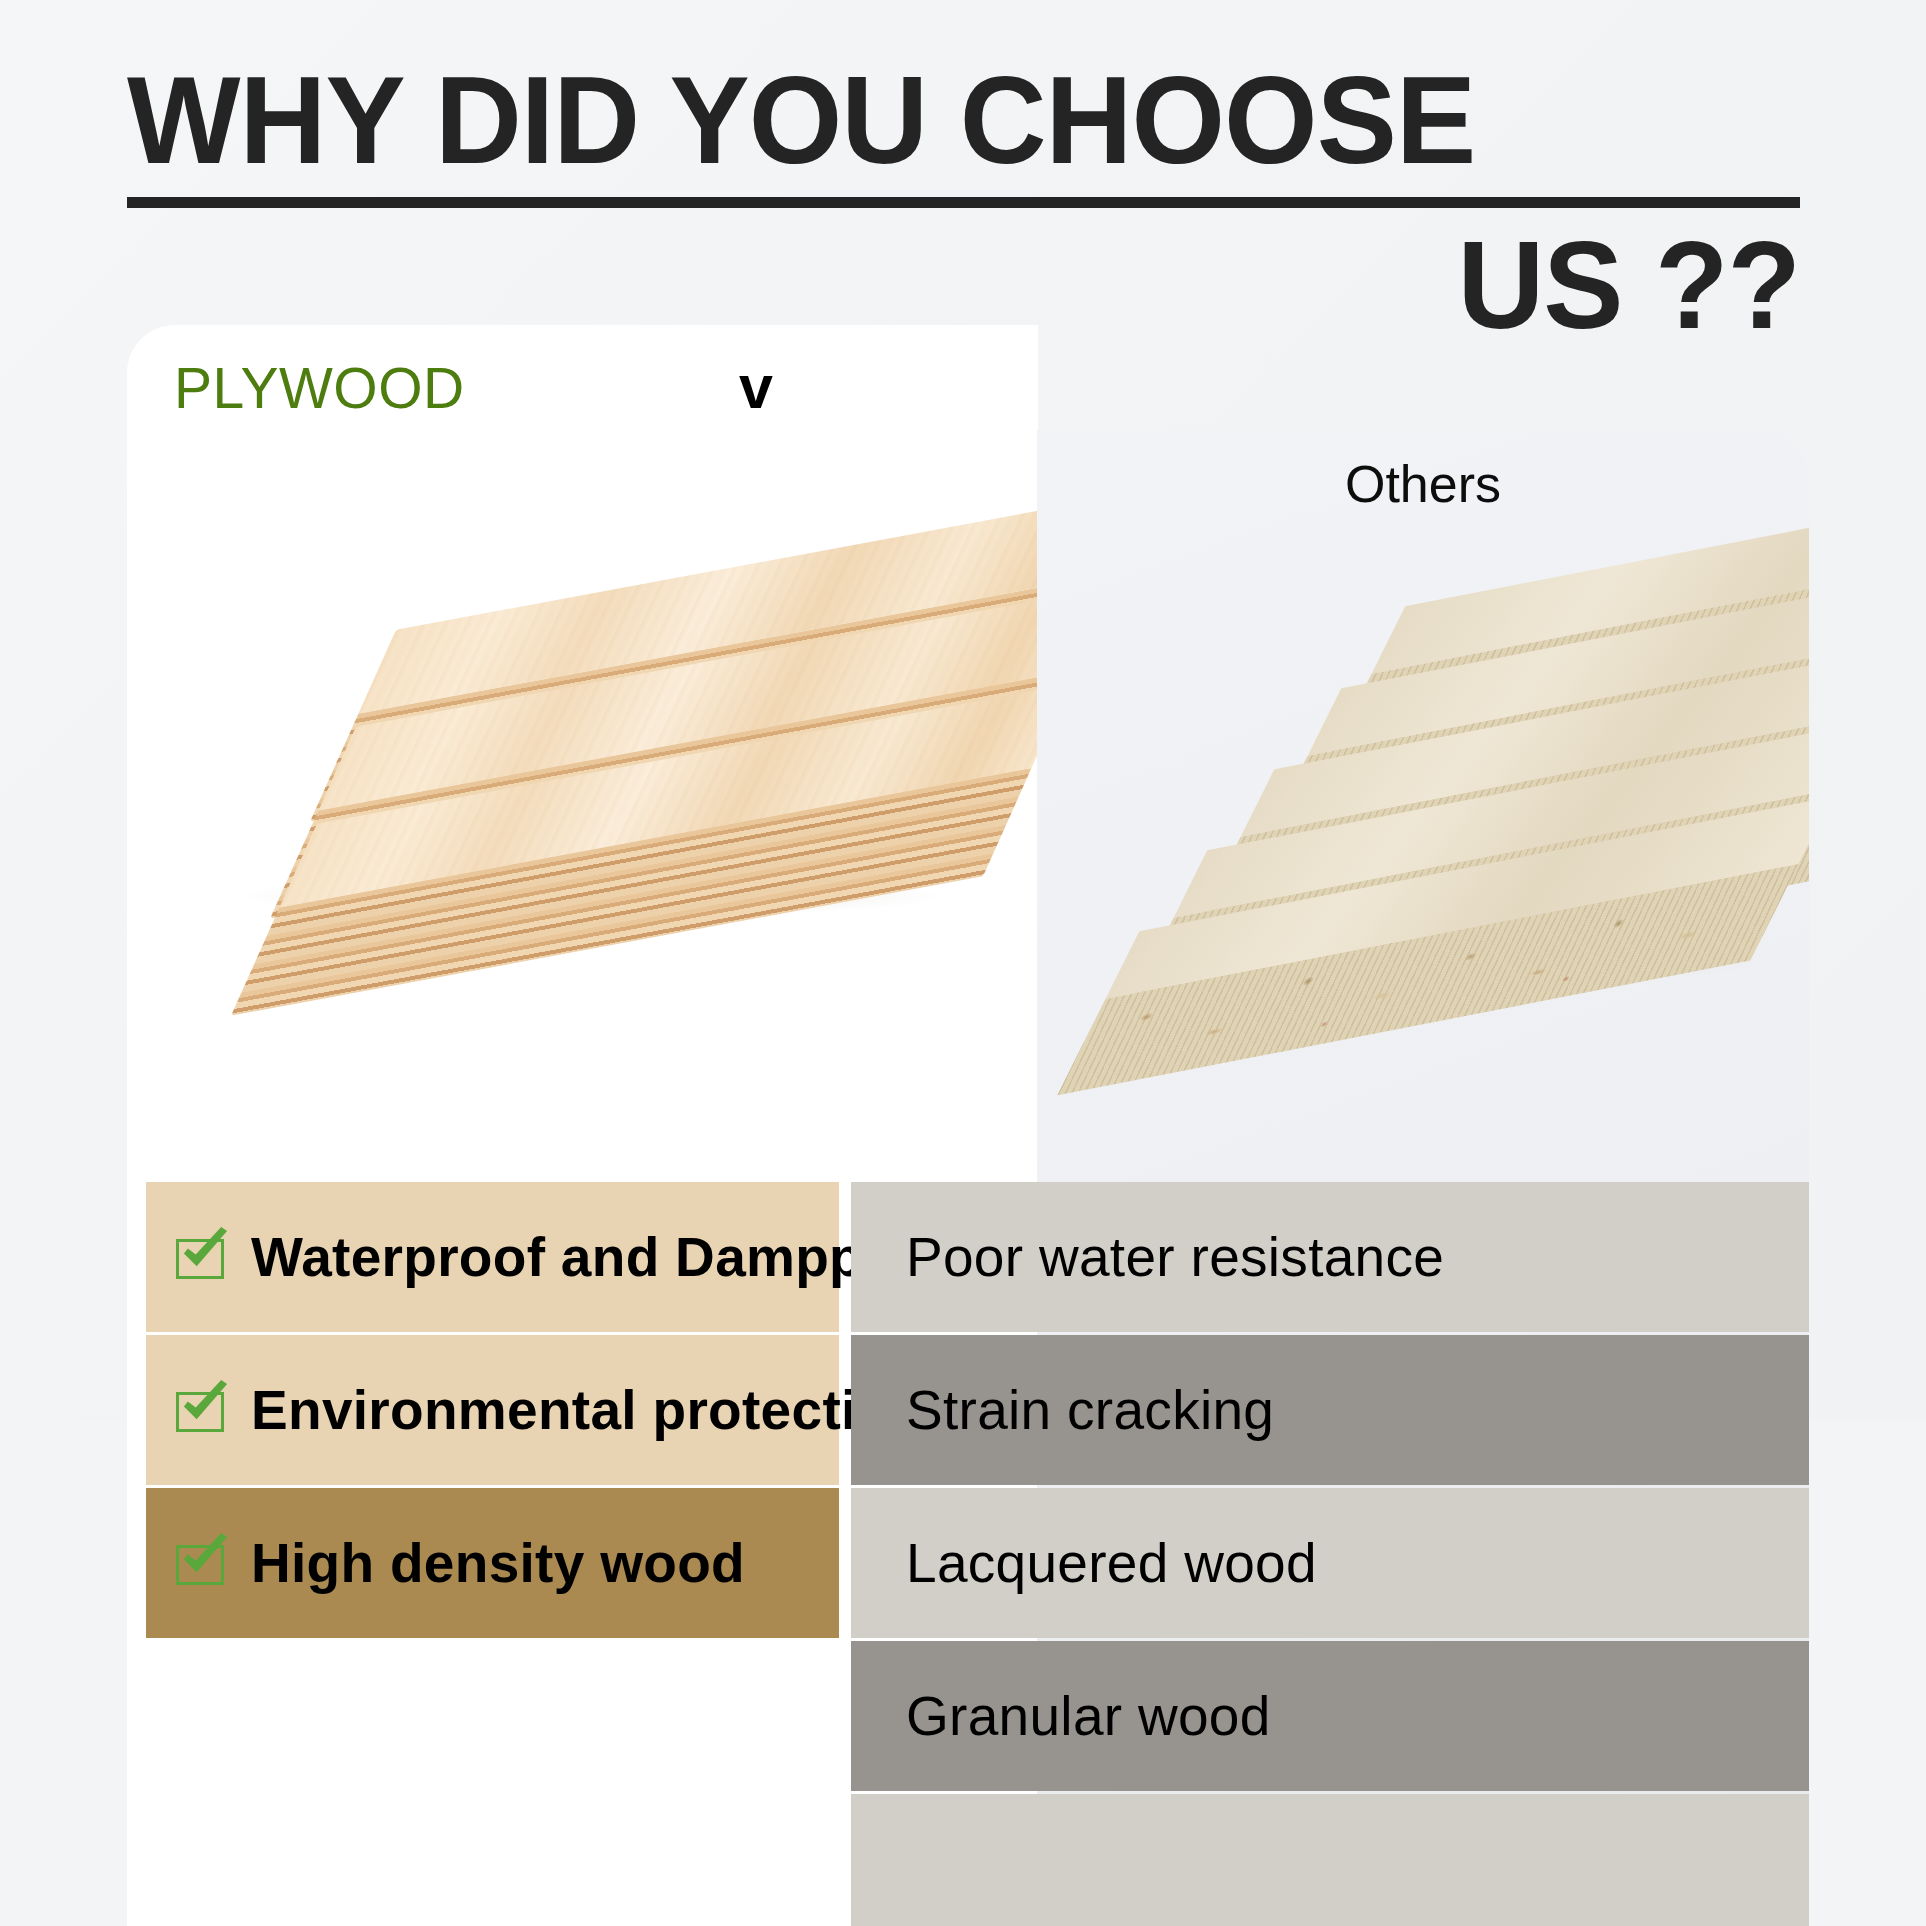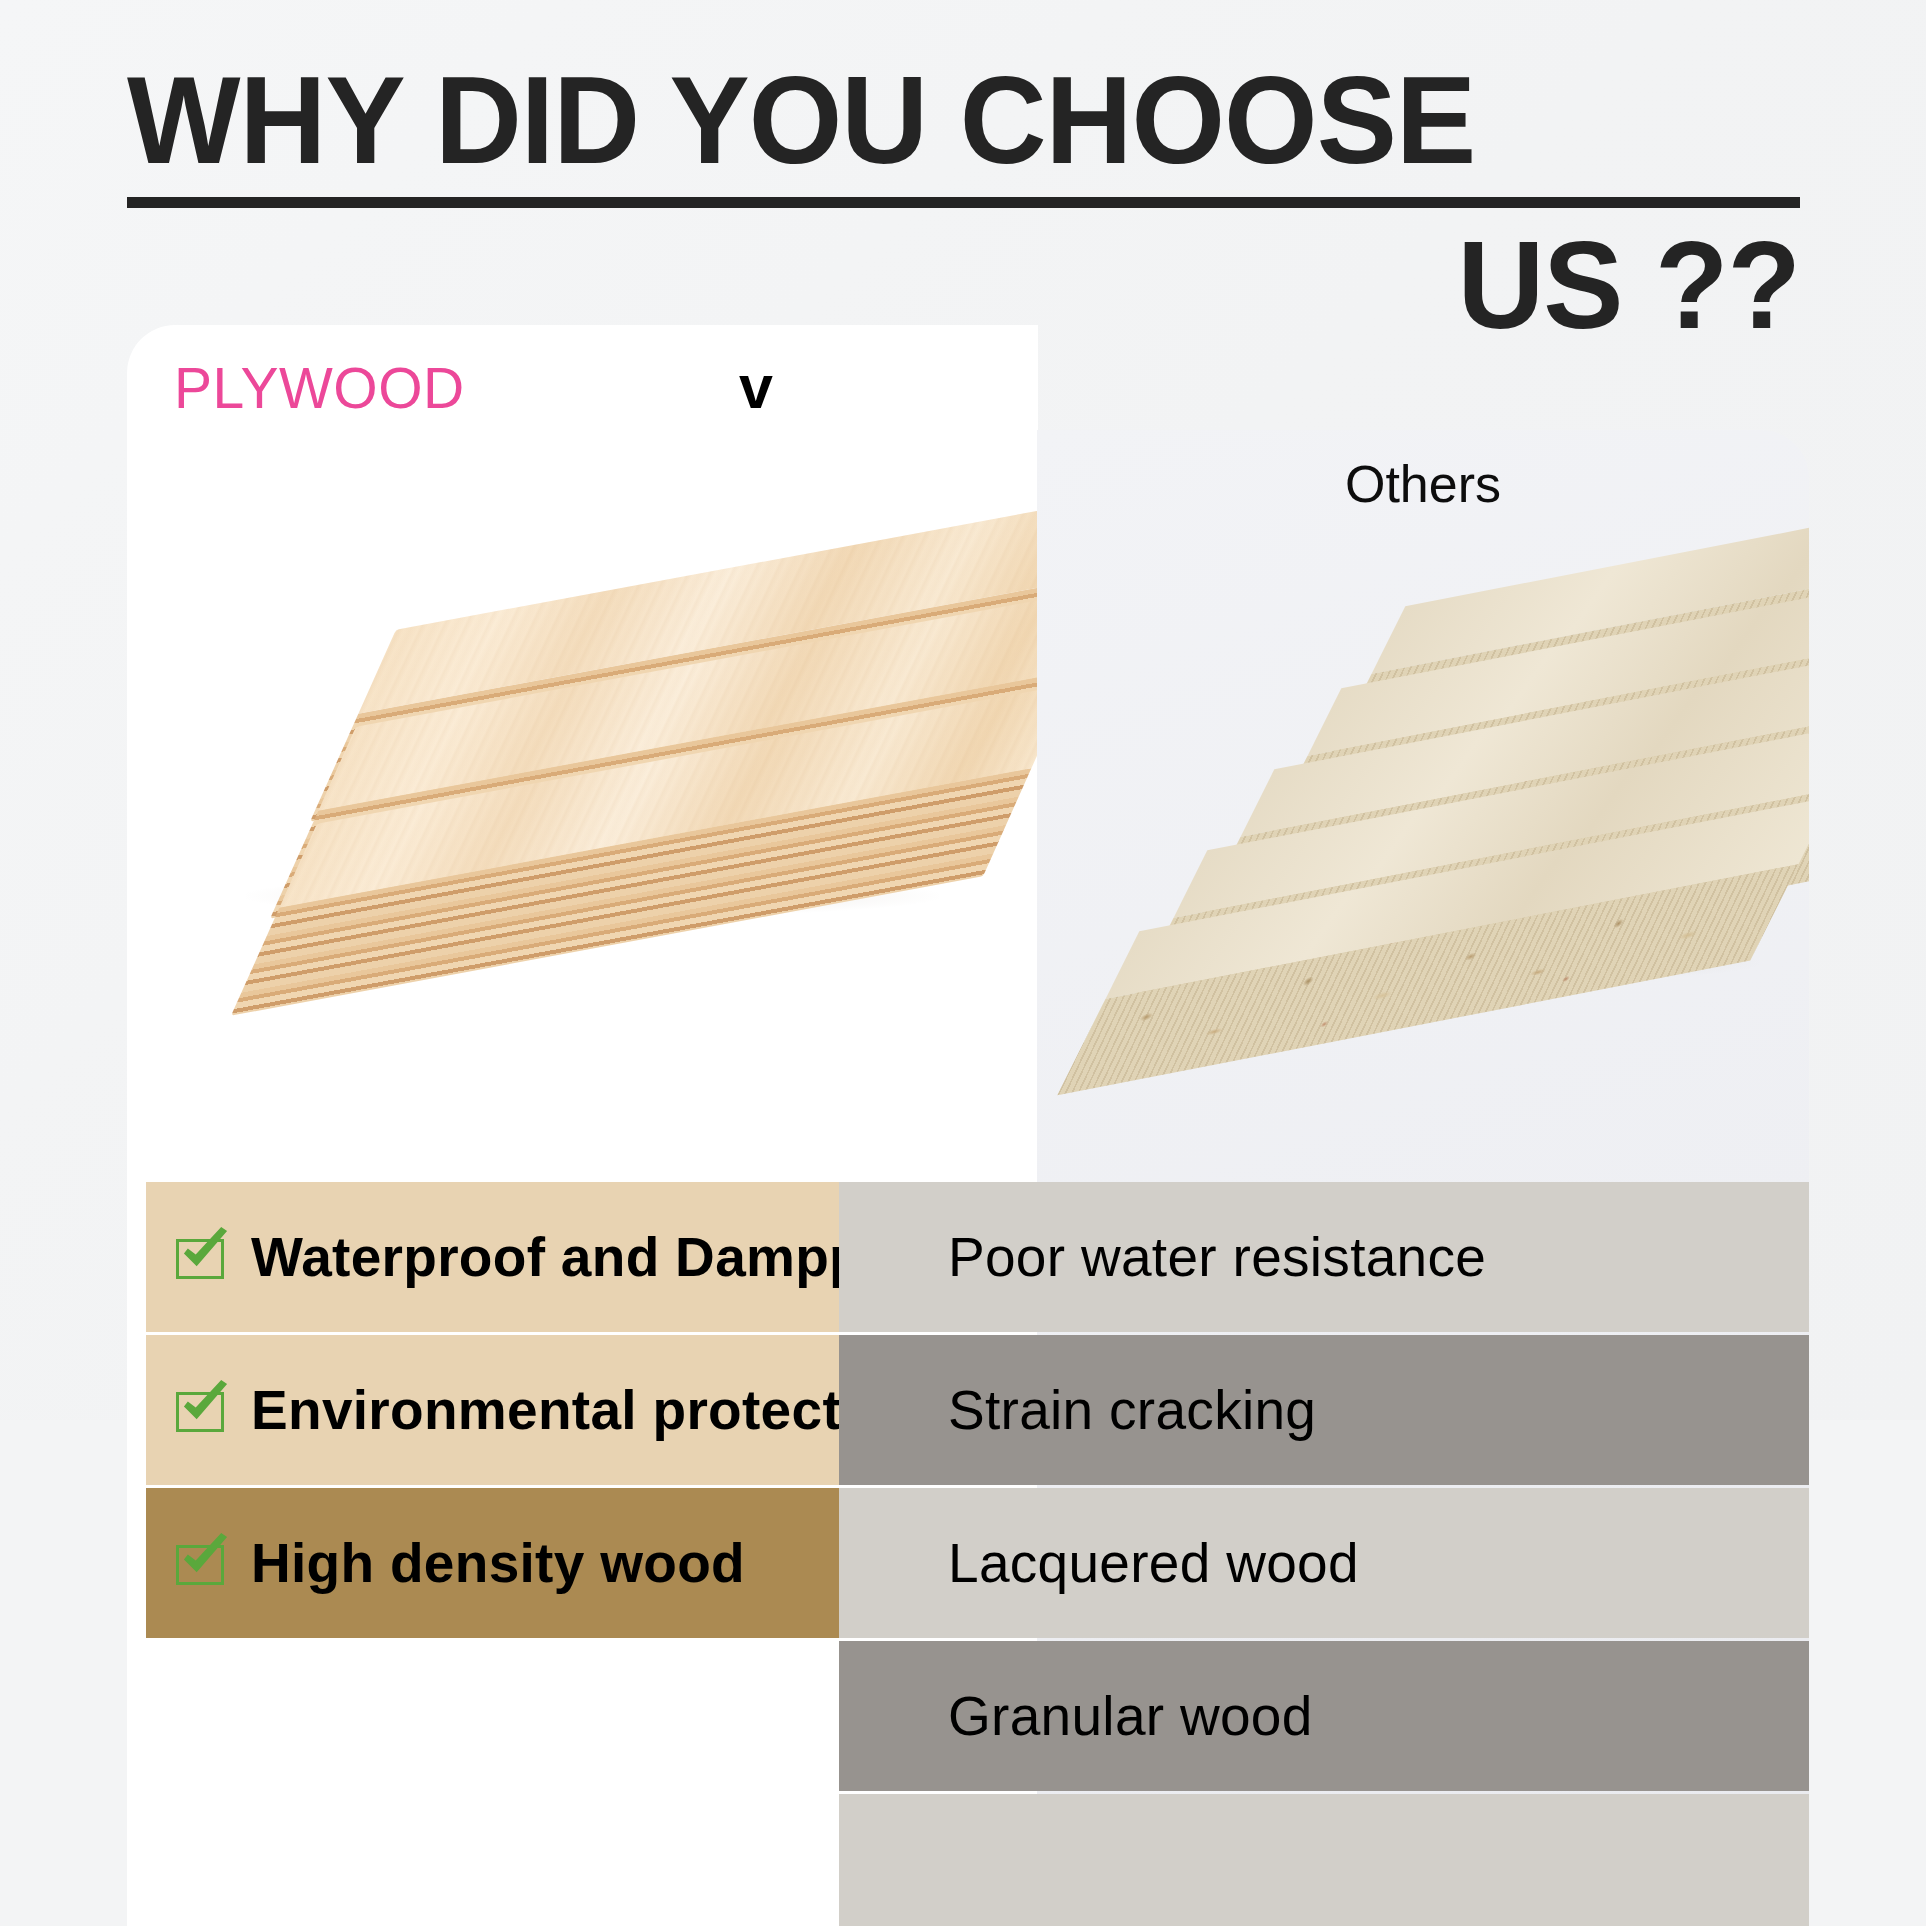--- a/index.html
+++ b/index.html
@@ -64,21 +64,21 @@
     background: linear-gradient(160deg,#f2f3f6 0%,#eeeff3 60%,#e9eaee 100%);
     border-top-right-radius: 48px;
     overflow: hidden;
   }
 
   .panel-title-left {
     position: absolute;
     left: 47px; top: 30px;
     font-size: 57px;
     font-weight: 400;
-    color: #ec4899;
+    color: #4d7c0f;
     letter-spacing: 0.5px;
     z-index: 6;
   }
   .panel-check-v {
     position: absolute;
     left: 612px; top: 32px;
     font-size: 61px;
     font-weight: 700;
     color: #000000;
     z-index: 6;
@@ -194,21 +194,21 @@
   .rows-left  { position: absolute; left: 146px; top: 1182px; width: 693px; }
   .rows-right { position: absolute; left: 839px; top: 1182px; width: 970px; }
 
   .frow {
     height: 150px;
     display: flex;
     align-items: center;
     margin-bottom: 3px;
     padding-left: 30px;
   }
-  .rows-right .frow { padding-left: 109px; }
+  .rows-right .frow { padding-left: 55px; margin-left: 12px; }
 
   .frow-label {
     font-family: "Liberation Sans Narrow","Liberation Sans",sans-serif;
     font-weight: 700;
     font-size: 55px;
     color: #000000;
     letter-spacing: 0.3px;
     white-space: nowrap;
   }
   .rows-right .frow-label { font-weight: 400; }

